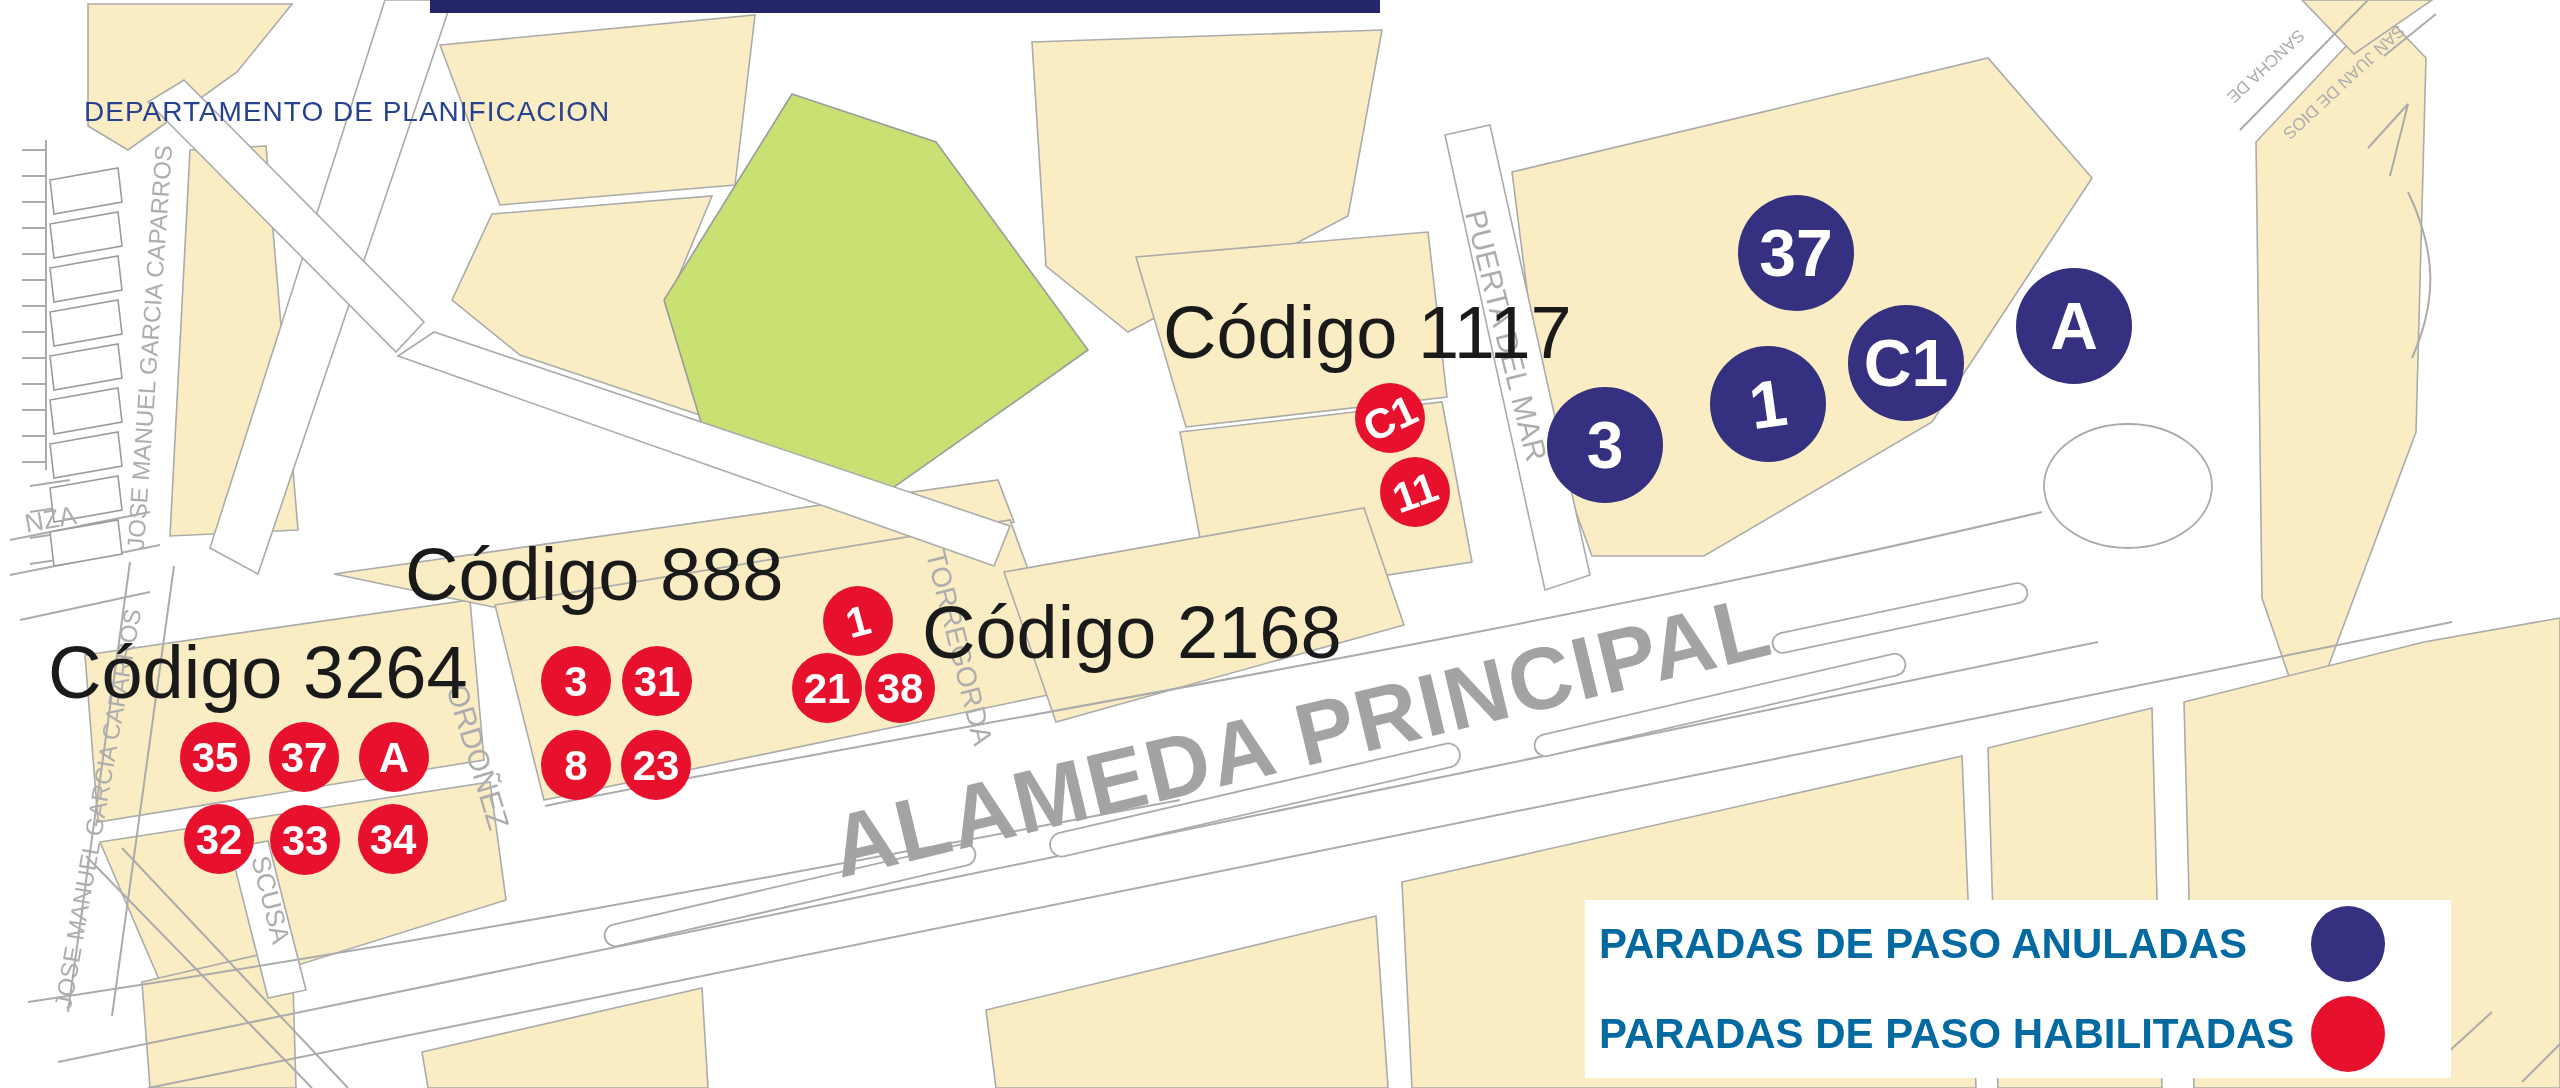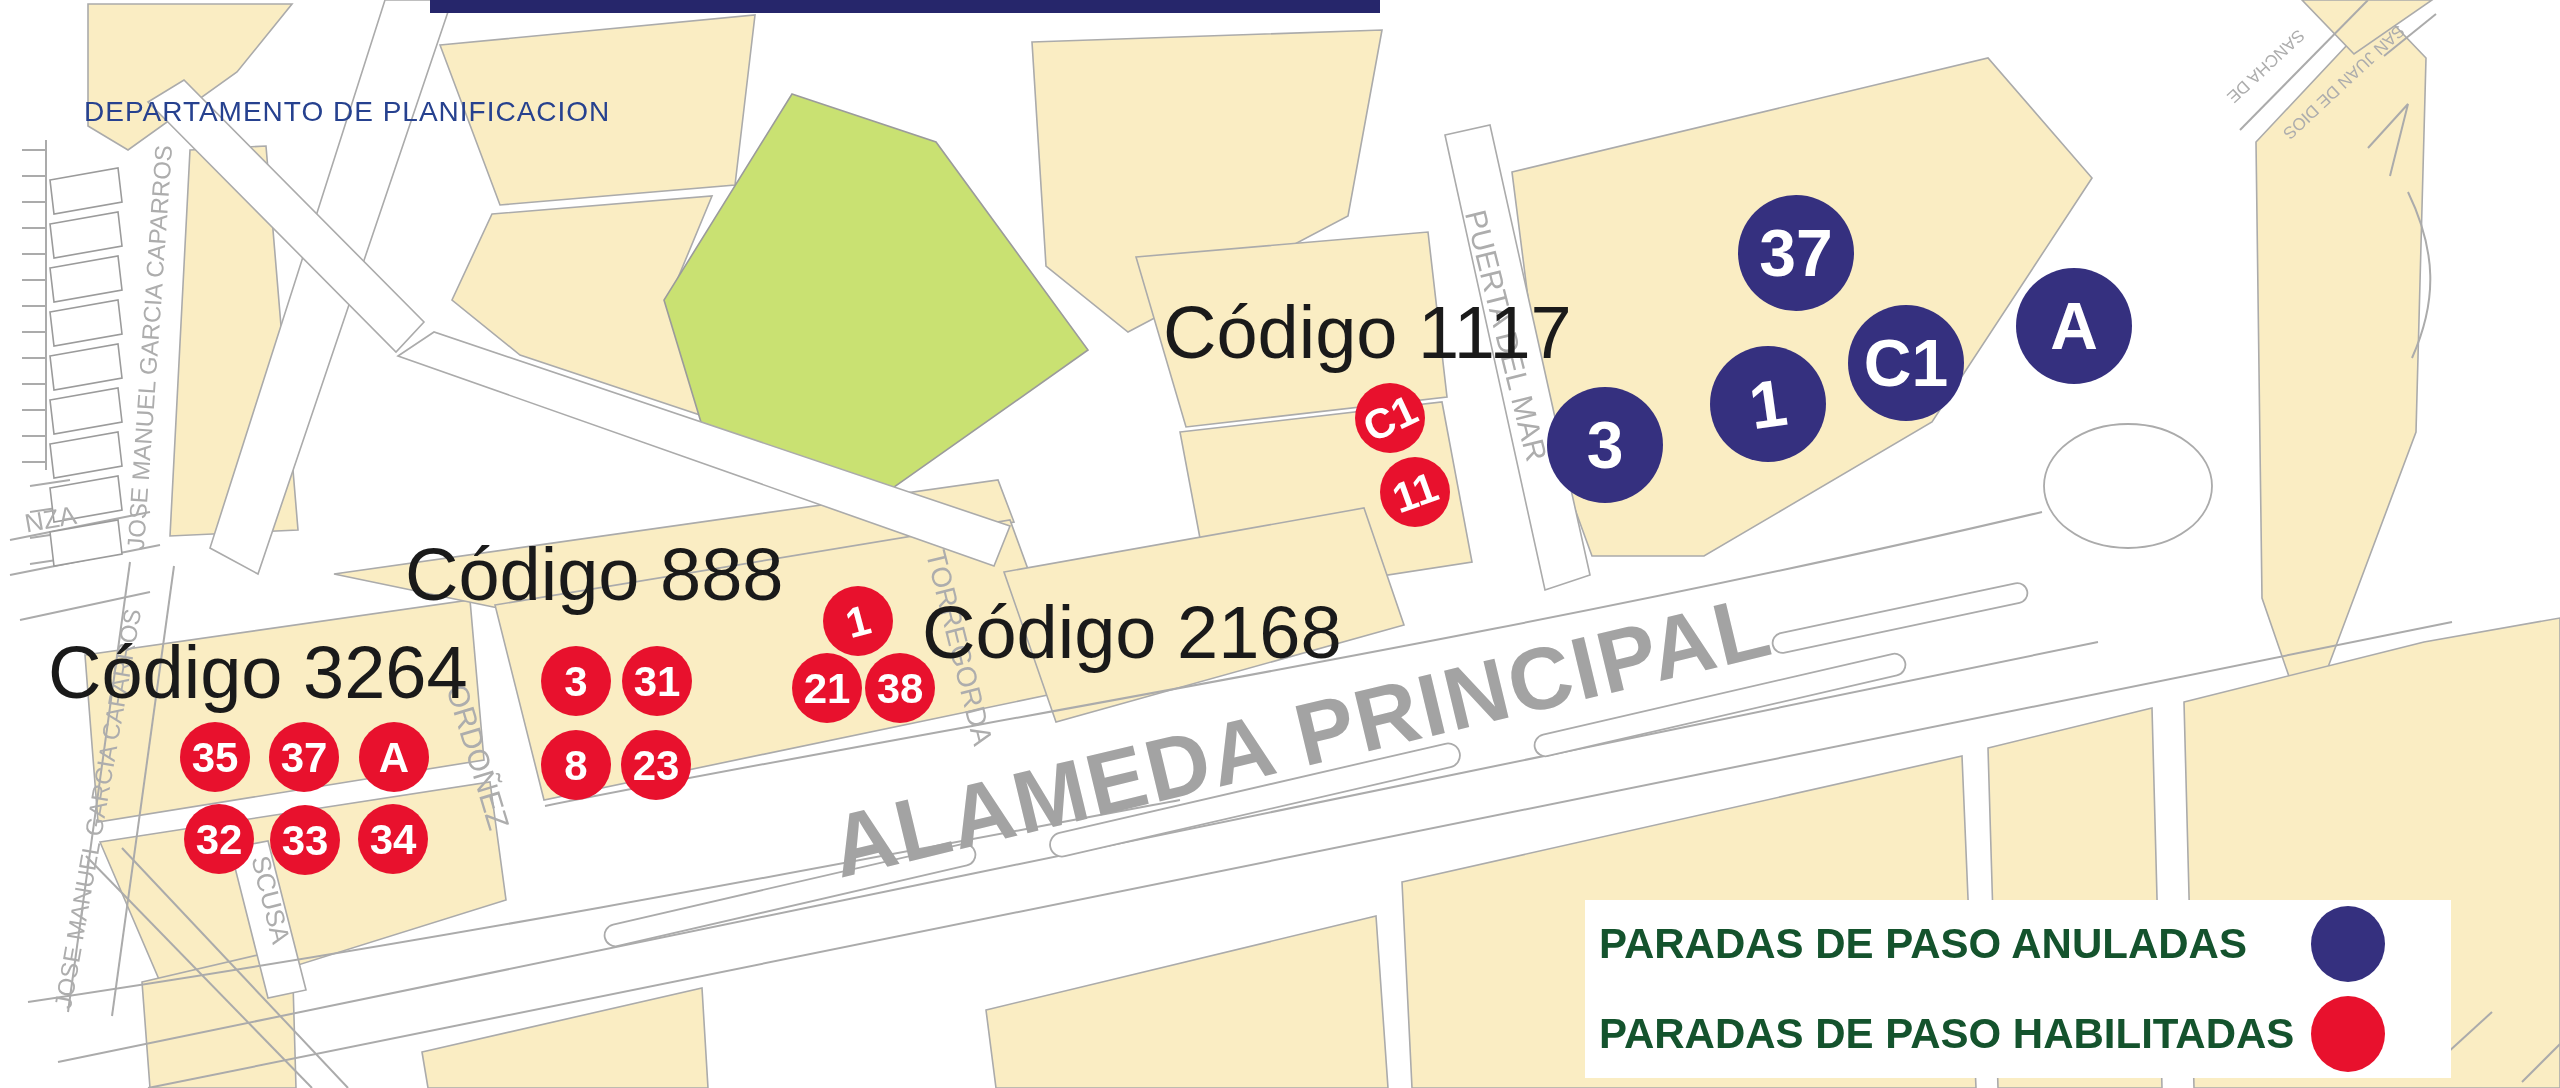--- a/index.html
+++ b/index.html
@@ -18,21 +18,21 @@
   .badge-red{fill:#E8112D;}
   .badge-navy{fill:#35307F;}
   .badge-text{fill:#ffffff;font-weight:bold;text-anchor:middle;font-family:"Liberation Sans",sans-serif;}
   .top-bar{fill:#26266B;}
   .title{position:absolute;left:84px;top:96px;font-size:28px;letter-spacing:1px;
          color:#26418F;white-space:nowrap;}
   .legend{position:absolute;left:1585px;top:900px;width:866px;height:178px;background:#ffffff;}
   .legend-row{position:absolute;left:14px;height:80px;display:flex;align-items:center;}
   .legend-row.r0{top:4px;}
   .legend-row.r1{top:94px;}
-  .legend-label{font-weight:bold;font-size:42px;color:#14532d;white-space:nowrap;width:704px;}
+  .legend-label{font-weight:bold;font-size:42px;color:#0369a1;white-space:nowrap;width:704px;}
   .legend-swatch{width:74px;height:76px;border-radius:50%;margin-left:8px;}
 </style>
 </head>
 <body>
 
 <div class="stage">
 
   <svg id="mapsvg" width="2560" height="1088" viewBox="0 0 2560 1088">
 
     <g>

